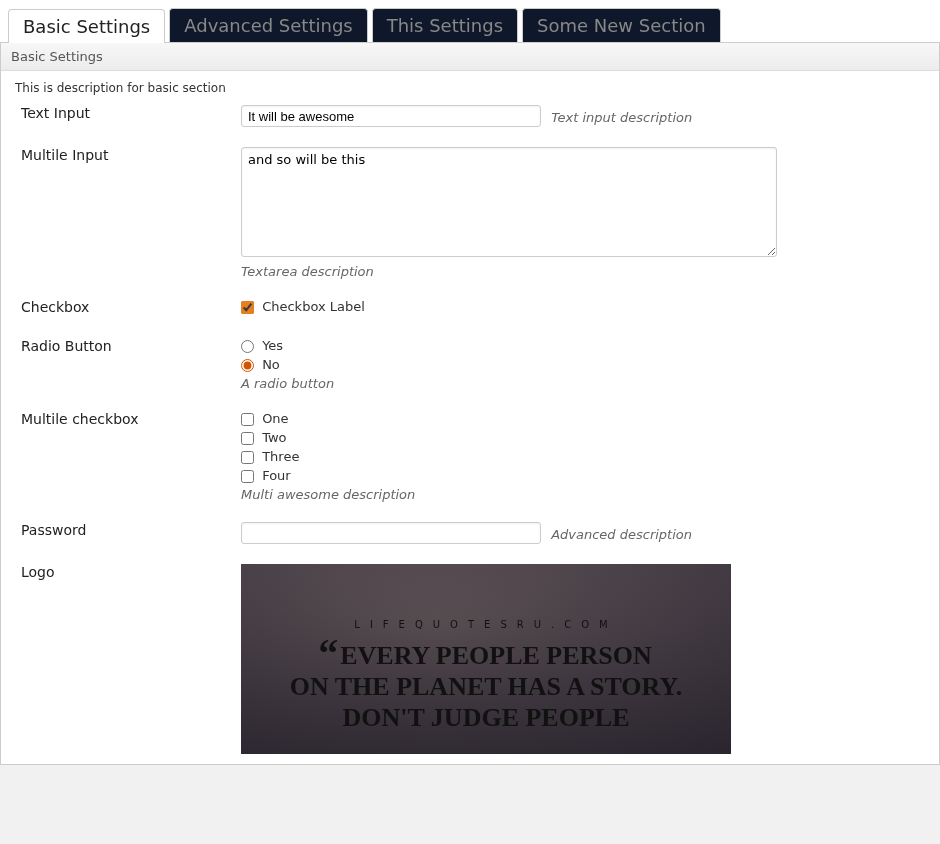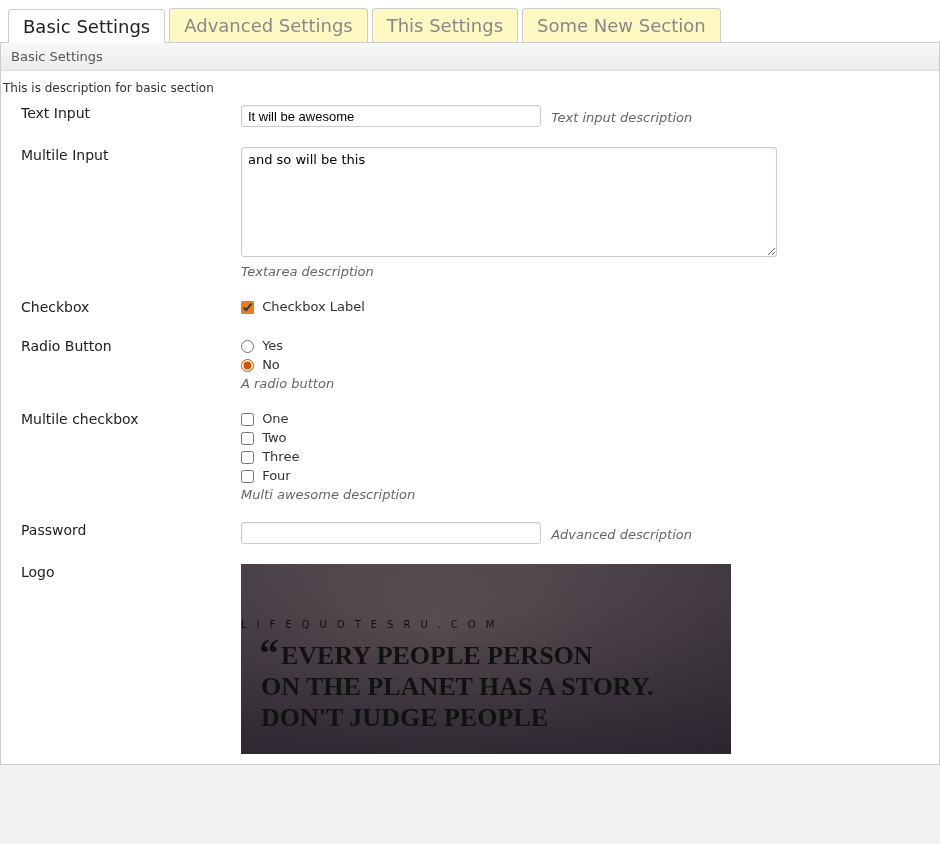--- a/index.html
+++ b/index.html
@@ -22,42 +22,42 @@
     display: flex;
     border-bottom: 1px solid #ccc;
     background: #fff;
     padding: 8px 8px 0 8px;
   }
   .tab {
     padding: 6px 14px;
     border: 1px solid #ccc;
     border-bottom: none;
     border-radius: 4px 4px 0 0;
-    background: #fef9c3;
+    background: #0f172a;
     font-size: 18px;
     color: #888;
     margin-right: 4px;
     position: relative;
     cursor: pointer;
   }
   .tab.active {
     color: #222;
     font-weight: 500;
     top: 1px;
     background: #fff;
   }
   .section-header {
     background: linear-gradient(#f7f7f7, #ececec);
     border-bottom: 1px solid #ddd;
     padding: 6px 10px;
     font-size: 13px;
     color: #555;
   }
   .section-desc {
-    padding: 10px 14px 0 2px;
+    padding: 10px 14px 0 14px;
     font-size: 12px;
     color: #333;
   }
   .form-table {
     width: 100%;
     border-collapse: collapse;
   }
   .form-table td {
     vertical-align: top;
     padding: 10px 20px;
@@ -119,20 +119,21 @@
     outline: 2px dotted #333;
     outline-offset: 0;
   }
   .logo-box {
     width: 490px;
     height: 190px;
     background: linear-gradient(rgba(70,60,70,0.5), rgba(40,35,45,0.7)), radial-gradient(ellipse at 40% 30%, #7a6e6a 0%, #4b4248 60%, #2d2830 100%);
     position: relative;
     overflow: hidden;
     color: #111;
+    text-align: center;
   }
   .logo-kicker {
     letter-spacing: 10px;
     font-size: 10px;
     color: #111;
     padding-top: 55px;
     font-weight: 500;
   }
   .logo-quote {
     font-family: Georgia, "Times New Roman", serif;

